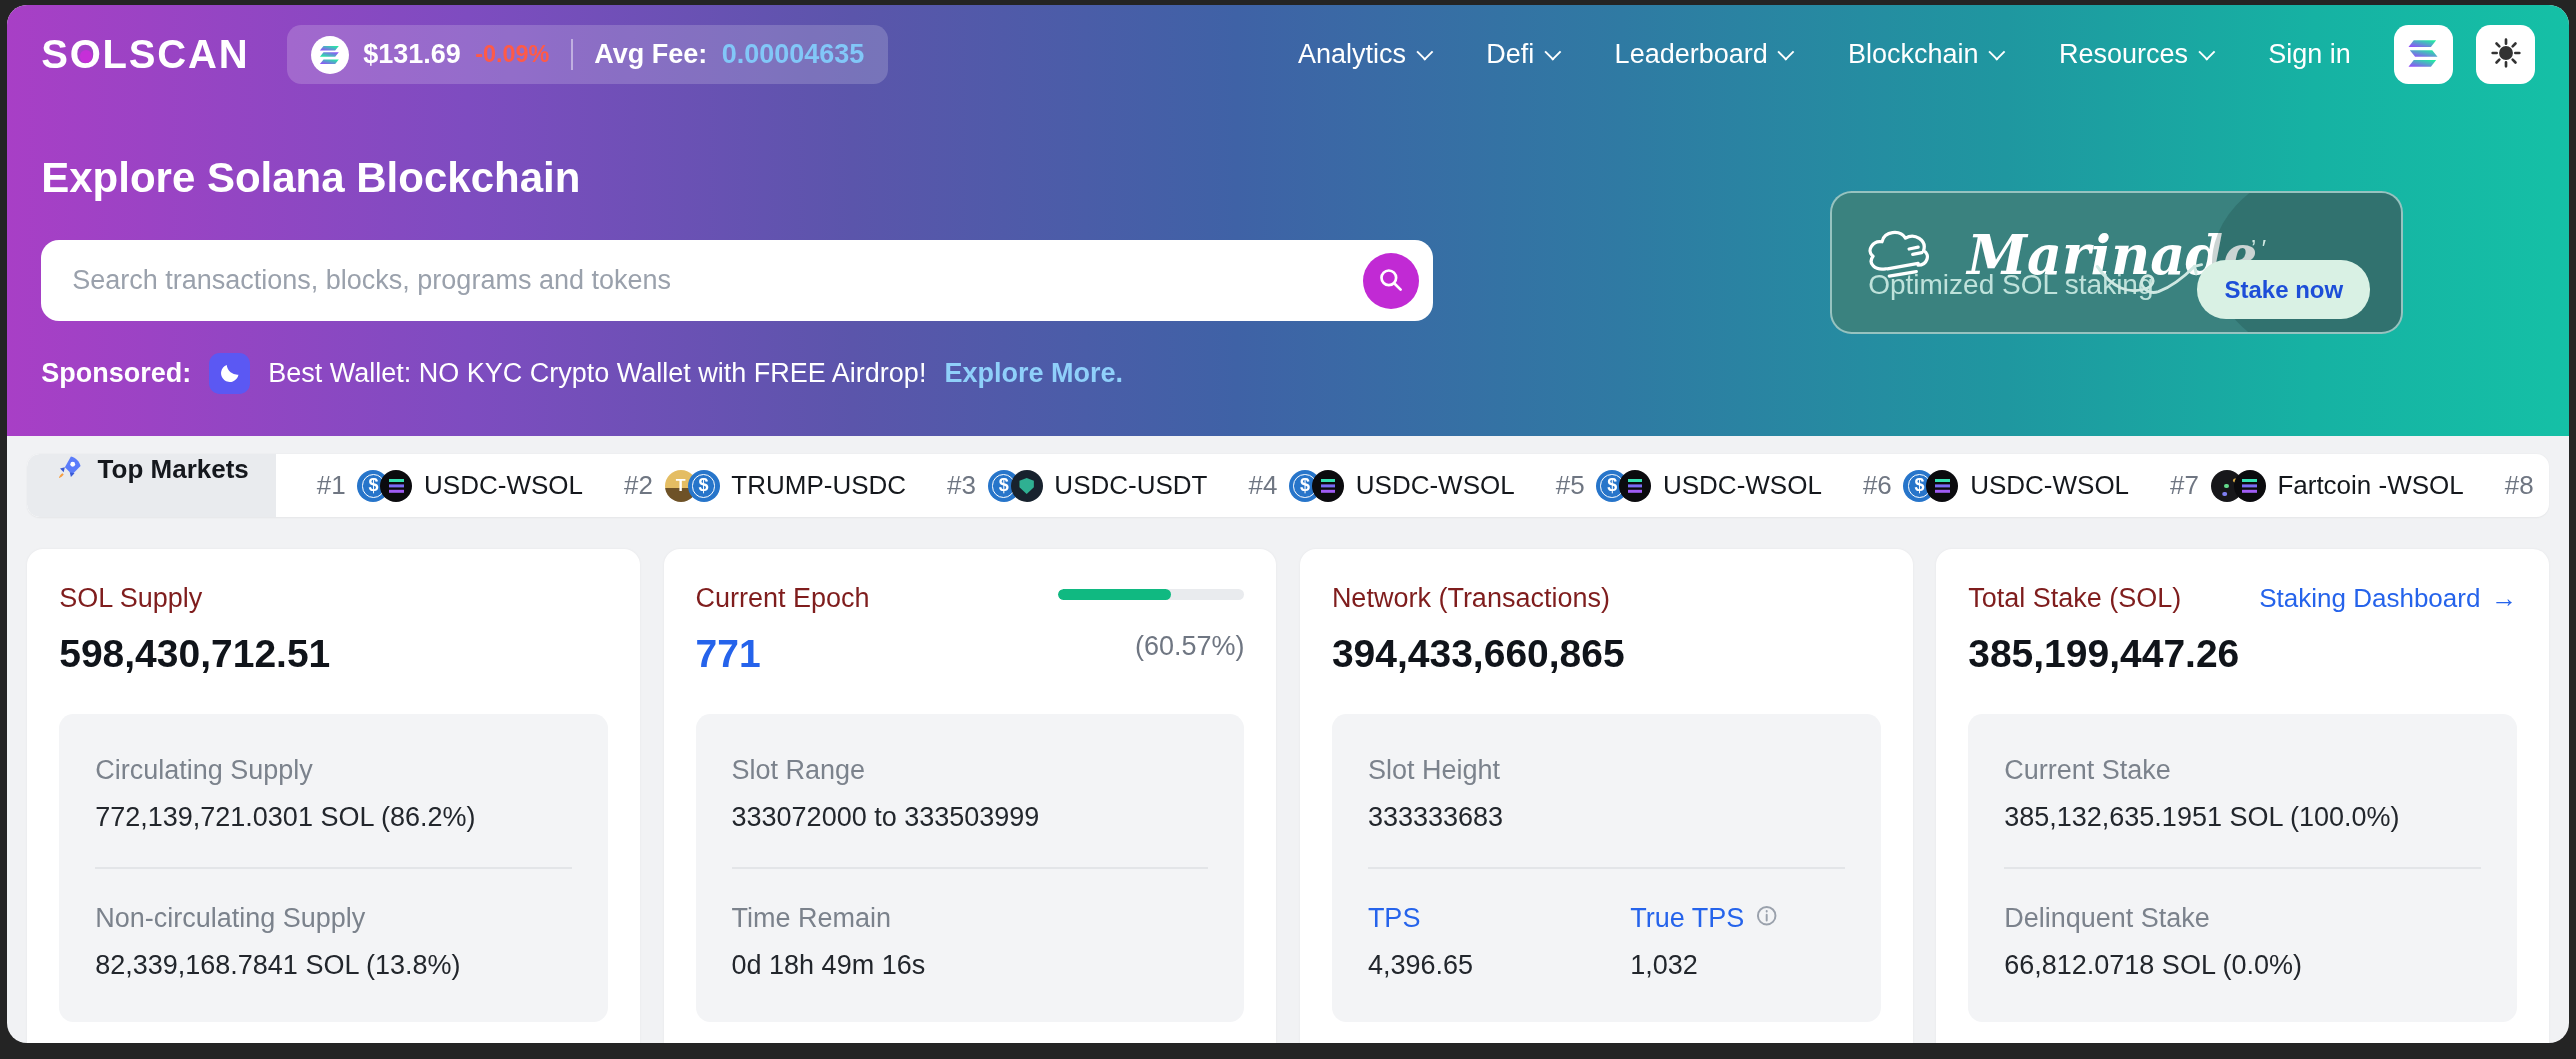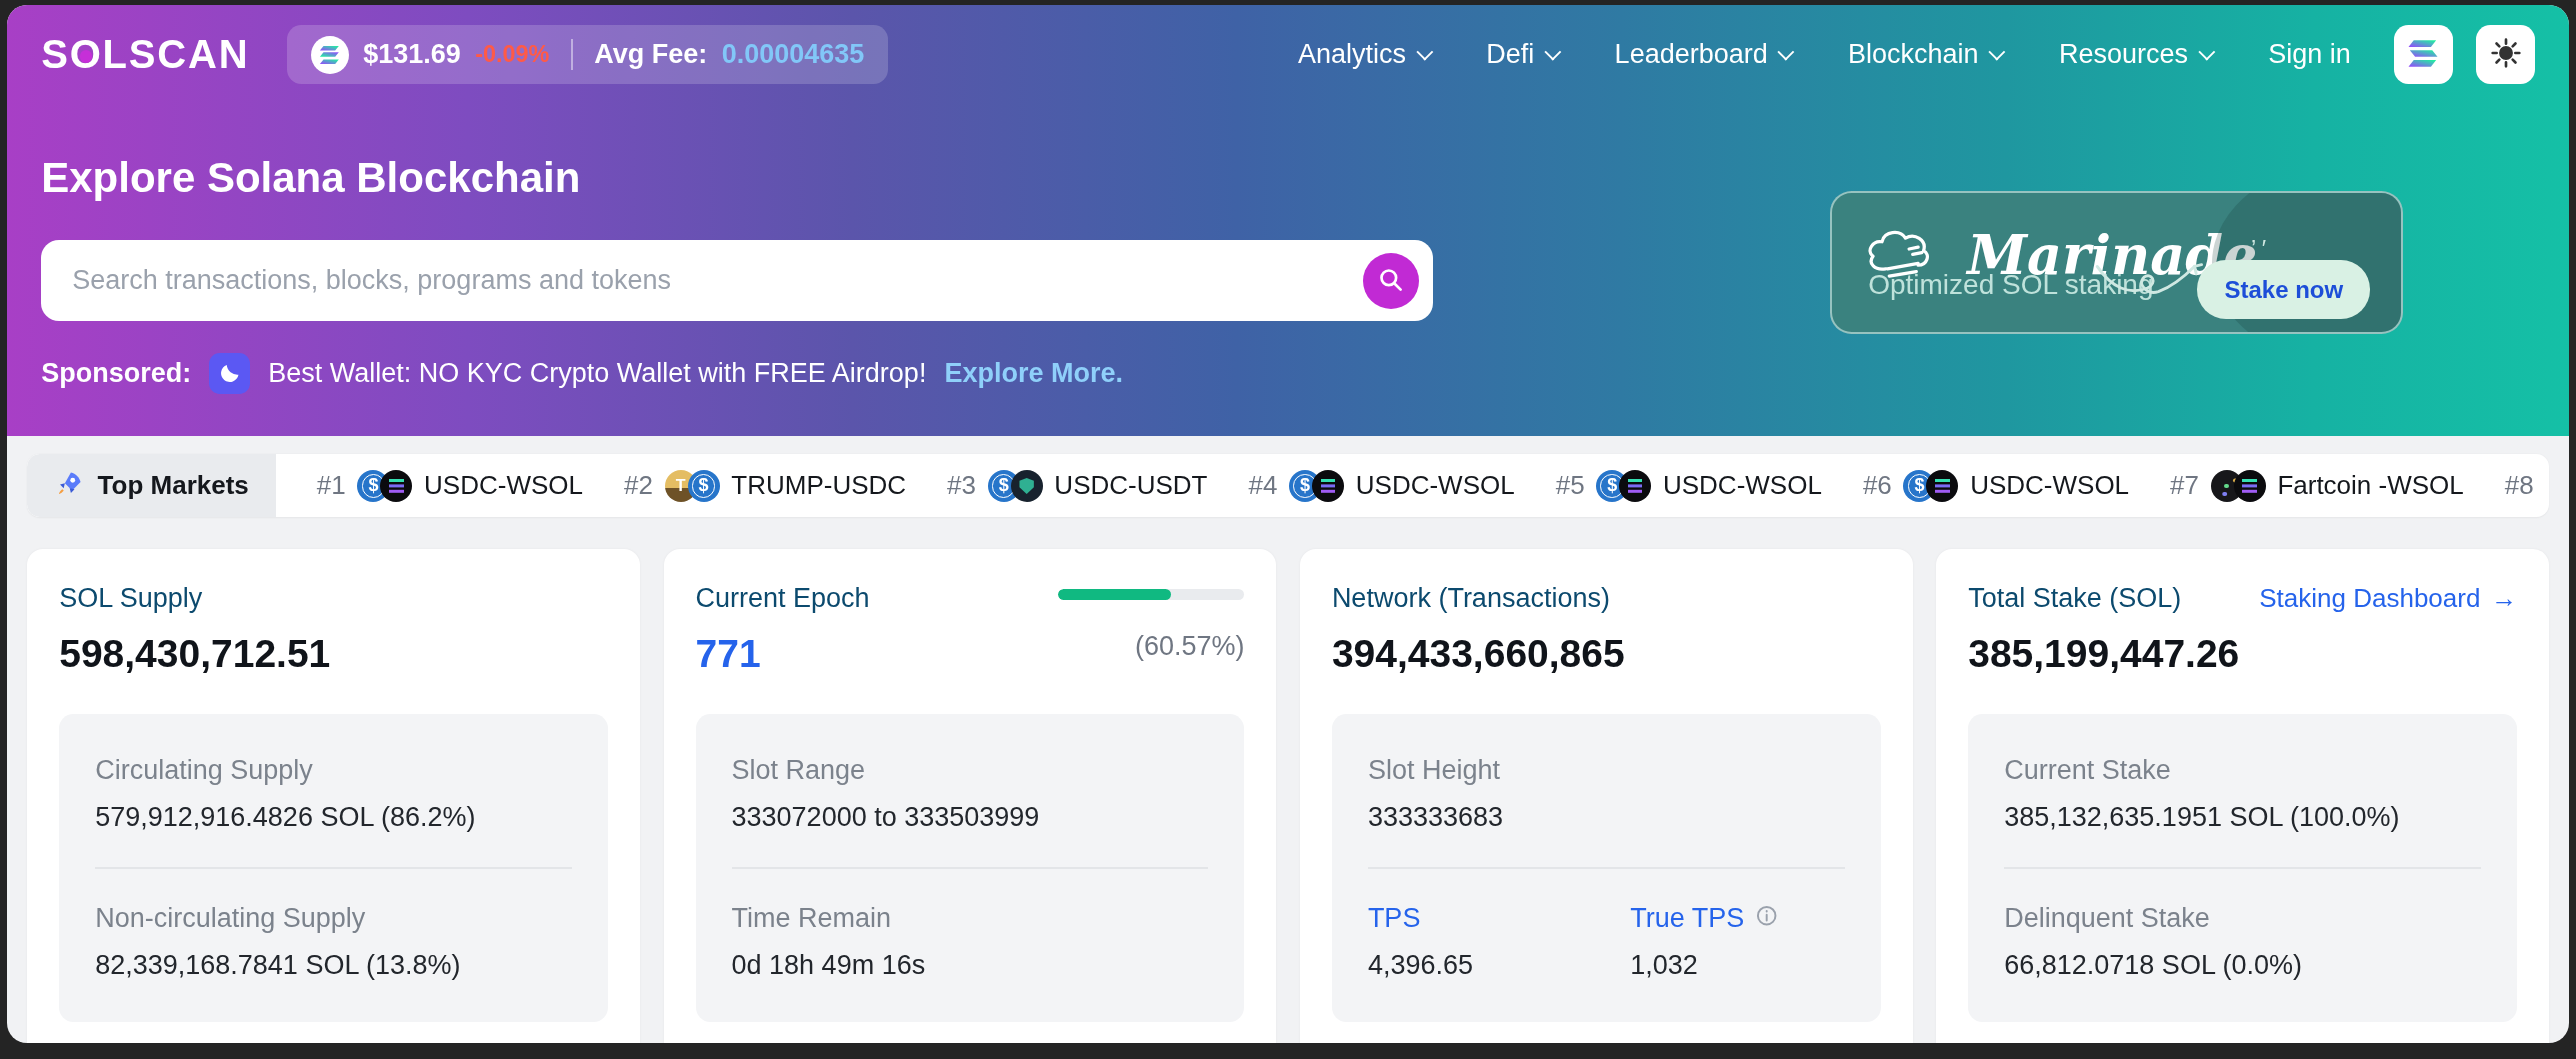--- a/index.html
+++ b/index.html
@@ -62,21 +62,21 @@
   .ad-cta { position:absolute; right:31px; top:67px; background:#d9f1e4; color:#1d4ed8; font-weight:bold;
             font-size:24px; padding:15.3px 27px; border-radius:29px; border:none; cursor:pointer; z-index:2; }
   .ad-doodle { position:absolute; right:167px; bottom:23.4px; z-index:2; }
   .ad-spark { position:absolute; right:135px; top:43px; color:#cfe8e2; font-size:23.4px; z-index:2; }
 
   
   .content { padding:18px 20px 0; }
 
   .markets-bar { height:63px; background:#fff; border-radius:12.6px; display:flex; align-items:center;
                  overflow:hidden; box-shadow:0 0.9px 1.8px rgba(0,0,0,0.05); }
-  .markets-chip { height:100%; background:#e9ebee; display:flex; align-items:center; gap:14.4px;
+  .markets-chip { height:100%; background:#e9ebee; display:flex; gap:14.4px;
                   padding:0 27px; border-radius:12.6px 0 0 12.6px; flex:none; }
   .markets-chip-label { font-weight:bold; font-size:26px; color:#15181d; }
   .markets-items { flex:1; display:flex; align-items:center; overflow:hidden; }
   .market-item { display:flex; align-items:center; gap:11.7px; margin-left:41px; white-space:nowrap; cursor:pointer; }
   .rank { color:#6f7682; font-size:26px; }
   .coins { display:flex; align-items:center; }
   .coin { width:32px; height:32px; border-radius:50%; display:flex; align-items:center; justify-content:center; flex:none; }
   .coin + .coin { margin-left:-9px; }
   .pair { color:#15181d; font-size:26px; }
 
@@ -91,21 +91,21 @@
                       clip-path:polygon(50% 0,100% 18%,100% 58%,50% 100%,0 58%,0 18%); }
   .coin-trump { background:linear-gradient(180deg,#e4bd63 55%,#6e5227 55%); }
   .coin-trump::after { content:'T'; color:#fff; font-weight:bold; font-size:16px; }
   .coin-fartcoin { background:#17171a; }
   .coin-fartcoin::after { content:''; width:4.5px; height:4.5px; border-radius:50%; background:#64d98a;
                           box-shadow:9px -5.4px 0 #e0b34c, -1.8px 8px 0 #7f7ff2; }
 
   .cards-row { display:flex; gap:23.4px; margin-top:32px; }
   .card { flex:1; background:#fff; border-radius:16px; padding:34px 32px 36px;
           box-shadow:0 0.9px 2.7px rgba(0,0,0,0.05); min-height:465px; }
-  .card-title { font-size:27px; color:#0c4a6e; }
+  .card-title { font-size:27px; color:#7f1d1d; }
   .card-value { font-size:39px; font-weight:bold; color:#10141a; margin-top:18px; }
   .card-panel { margin-top:38px; background:#f3f4f6; border-radius:14.4px; padding:41px 36px; }
   .panel-label { color:#7b828c; font-size:27px; }
   .panel-value { color:#22262c; font-size:27px; margin-top:16px; }
   .panel-divider { height:1.8px; background:#e3e5e8; margin:34px 0; }
 
   .card-head { display:flex; justify-content:space-between; align-items:flex-start; }
   .epoch-value { color:#2563eb; }
   .progress-col { width:186px; display:flex; flex-direction:column; align-items:flex-end; padding-top:5.4px;justify-content:center; }
   .progress-track { width:186px; height:11.7px; border-radius:6.3px; background:#e9ebee; overflow:hidden; }
@@ -334,21 +334,21 @@
     </div>
 
     <div class="cards-row">
 
       <div class="card">
         <div class="card-title">SOL Supply</div>
         <div class="card-value">598,430,712.51</div>
         <div class="card-panel">
           <div>
             <div class="panel-label">Circulating Supply</div>
-            <div class="panel-value">579,912,916.4826 SOL (86.2%)</div>
+            <div class="panel-value">772,139,721.0301 SOL (86.2%)</div>
           </div>
           <div class="panel-divider"></div>
           <div>
             <div class="panel-label">Non-circulating Supply</div>
             <div class="panel-value">82,339,168.7841 SOL (13.8%)</div>
           </div>
         </div>
       </div>
 
       <div class="card">

